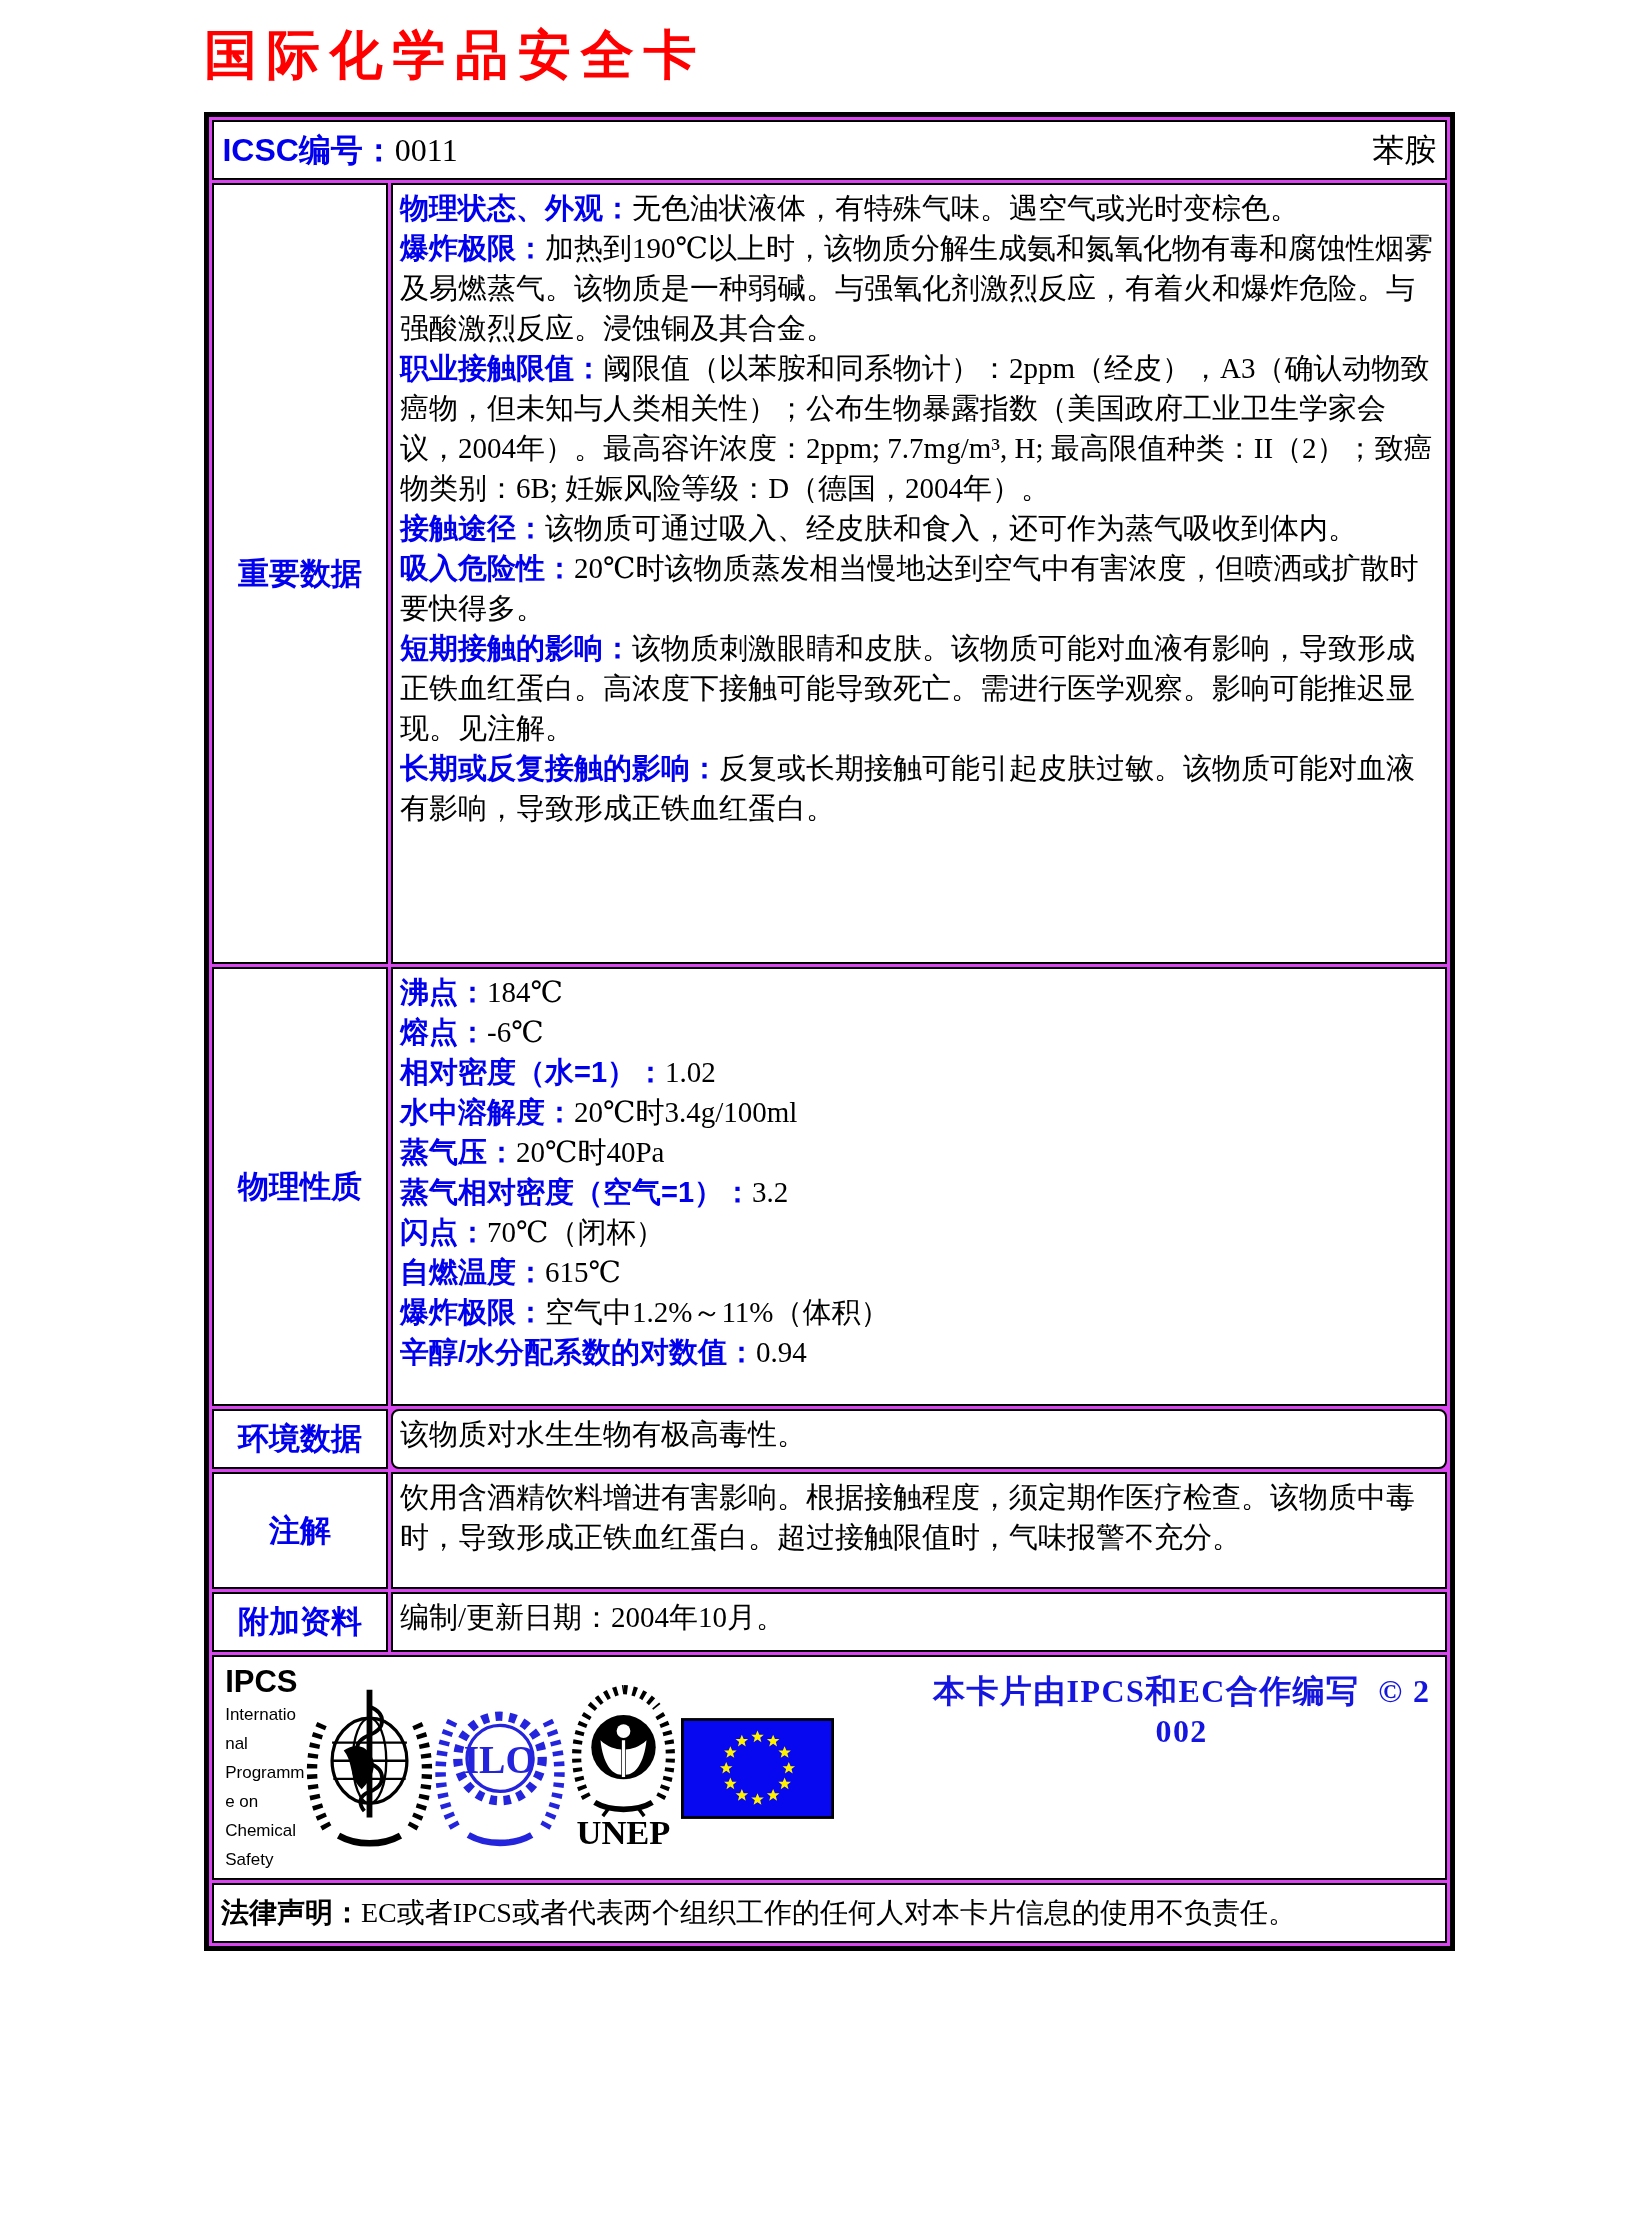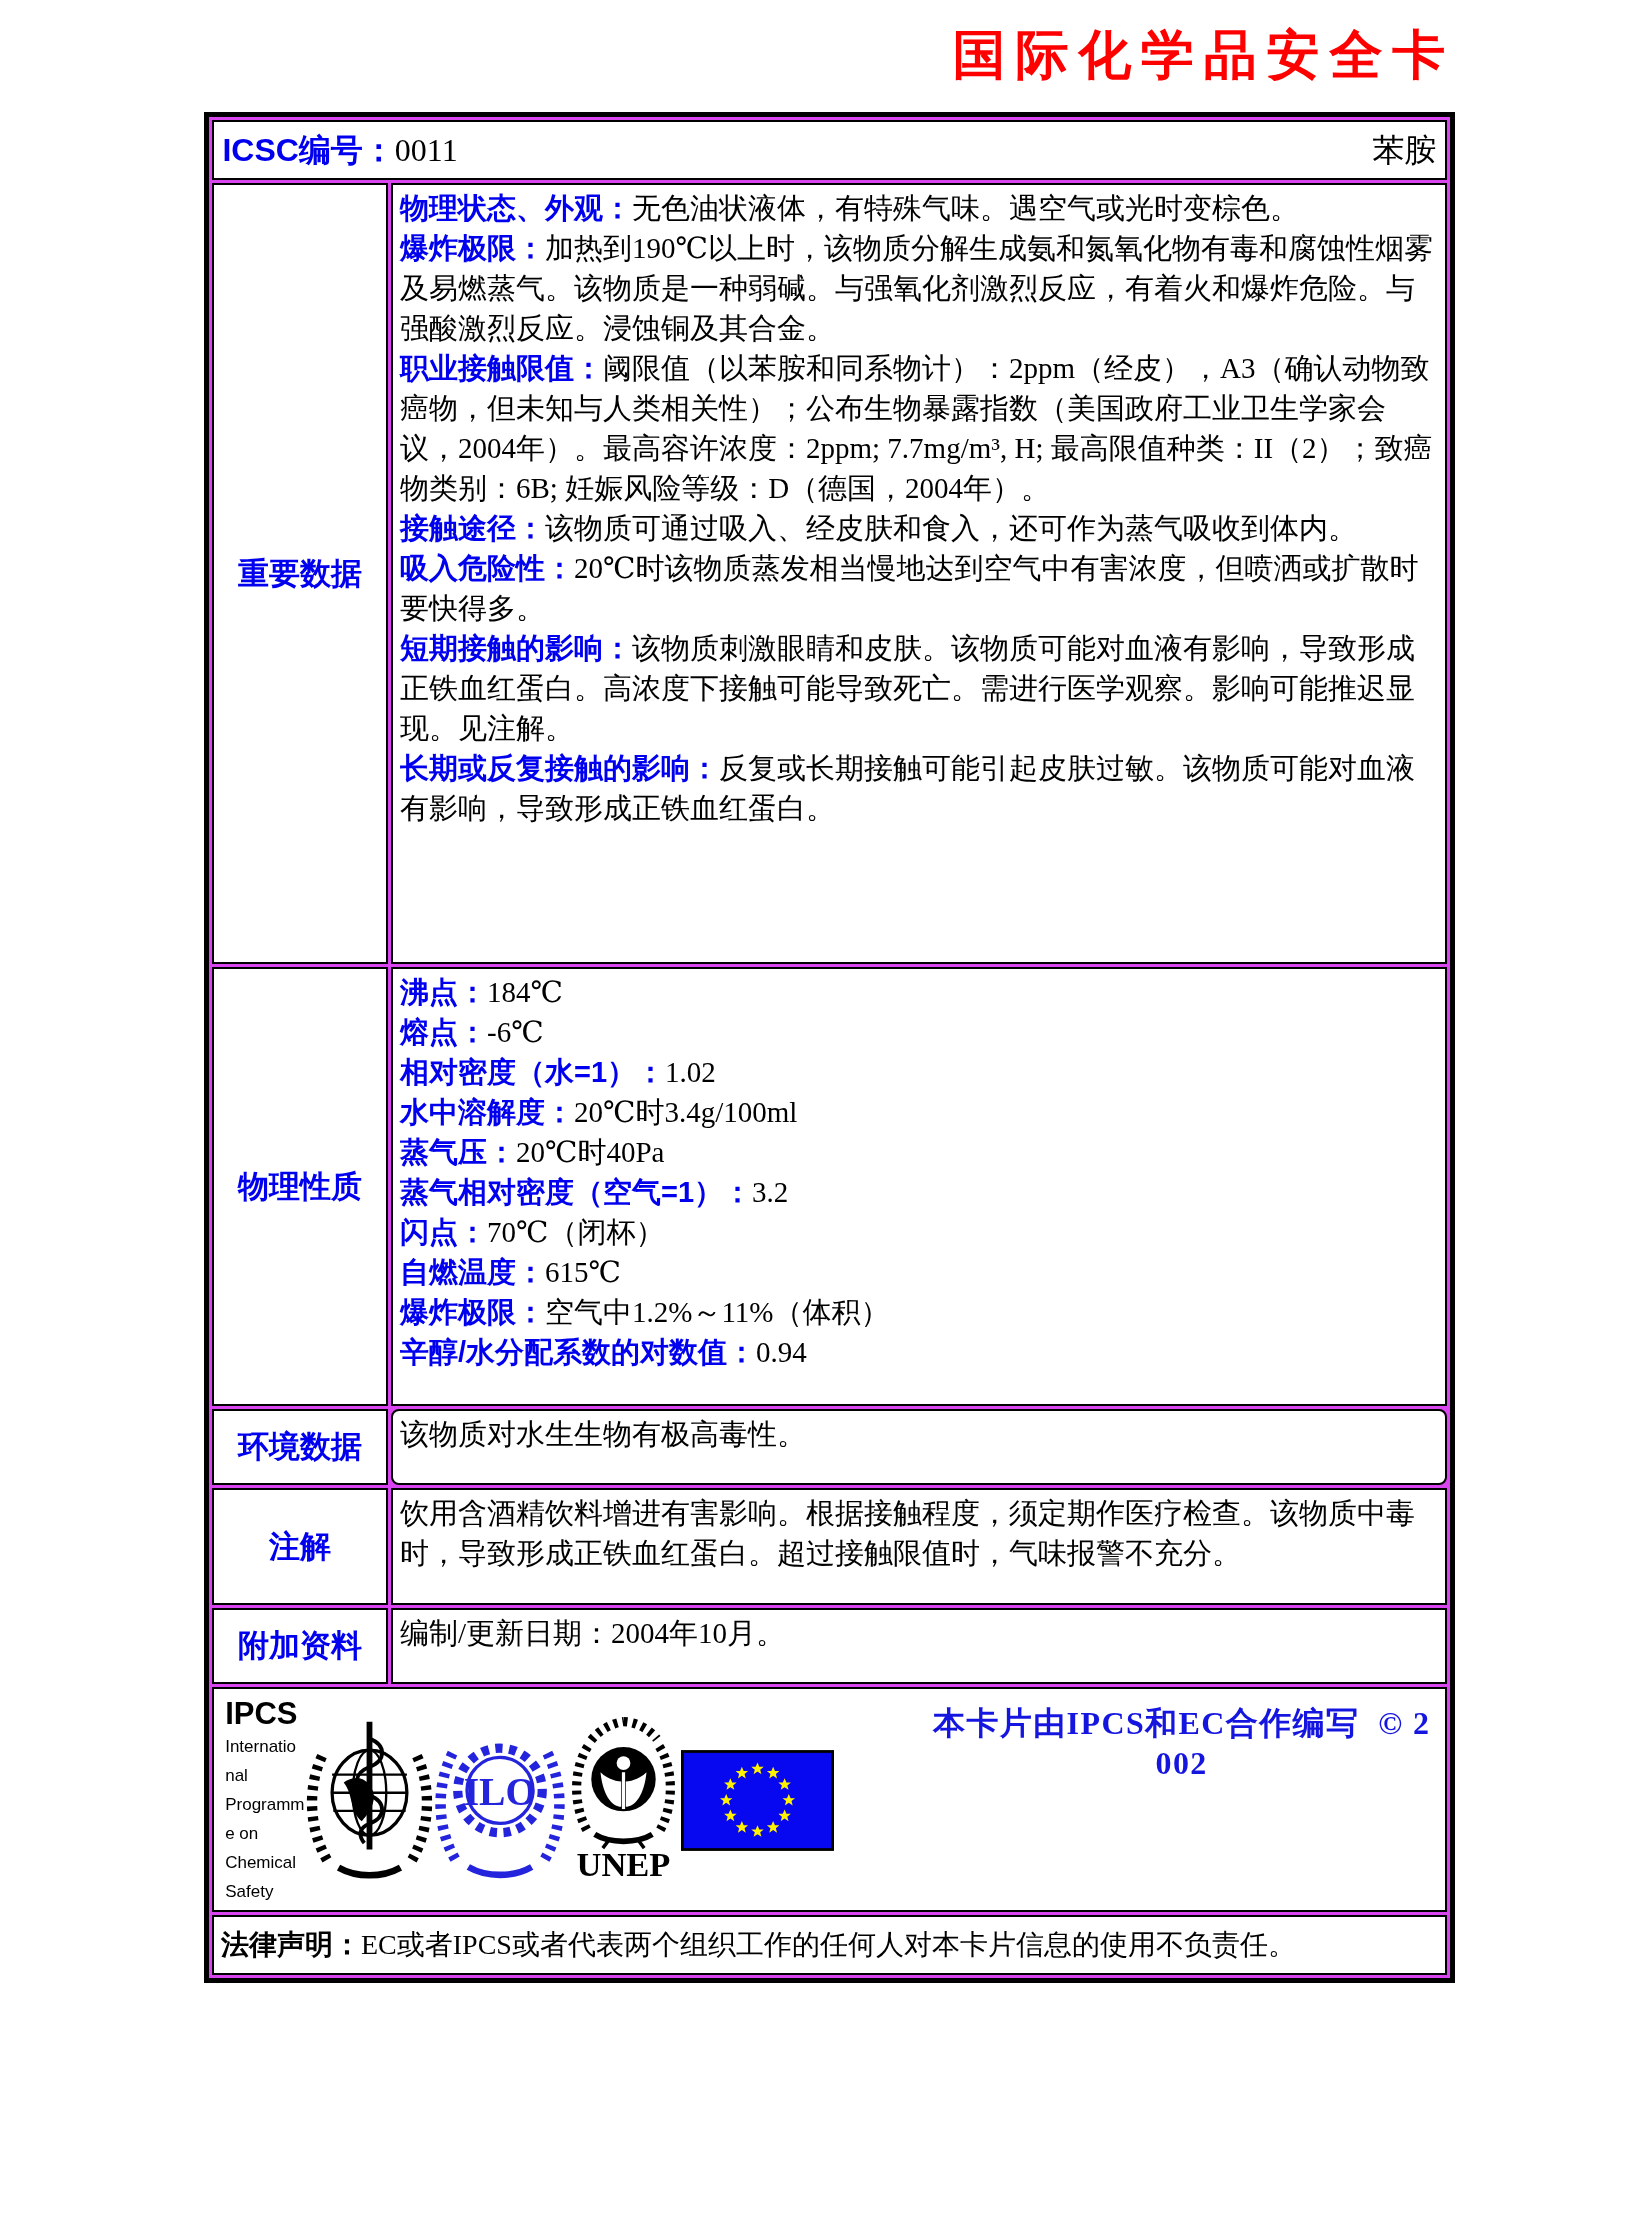--- a/index.html
+++ b/index.html
@@ -11,21 +11,21 @@
     background: #ffffff;
     font-family: "Liberation Serif", "DejaVu Serif", serif;
     color: #000000;
     overflow: hidden;
   }
   .doc-title {
     position: absolute;
     top: 19.5px;
     left: 204px;
     width: 1251px;
-    text-align: right;
+    text-align: left;
     font-size: 53px;
     font-weight: bold;
     color: #ff0000;
     letter-spacing: 9.8px;
     font-family: "Liberation Serif", "DejaVu Serif", serif;
   }
   table.card {
     position: absolute;
     left: 204px;
     top: 112px;
@@ -46,21 +46,21 @@
     word-break: break-all;
   }
   td.label-cell {
     width: 176px;
     text-align: center;
     vertical-align: middle;
     color: #0000ee;
     font-weight: bold;
     font-family: "Liberation Sans", "DejaVu Sans", sans-serif;
     font-size: 31px;
-    padding: 16px;
+    padding: 8px;
     margin-left: 20px;
   }
   .k {
     color: #0000ee;
     font-weight: bold;
     font-family: "Liberation Sans", "DejaVu Sans", sans-serif;
   }
   .header-cell { padding: 5.6px 8.4px; }
   .header-flex { display: flex; justify-content: space-between; align-items: center; font-size: 32px; }
   .header-left .k { font-size: 32px; }

